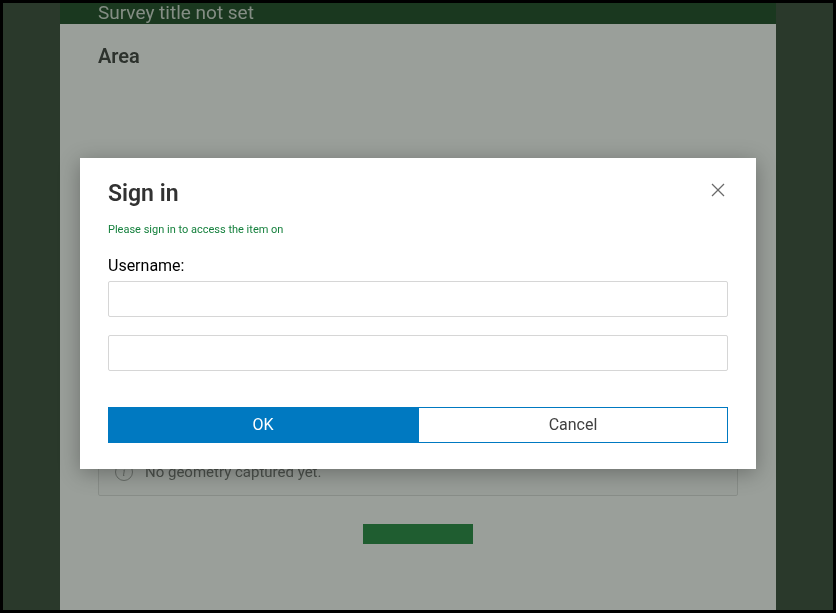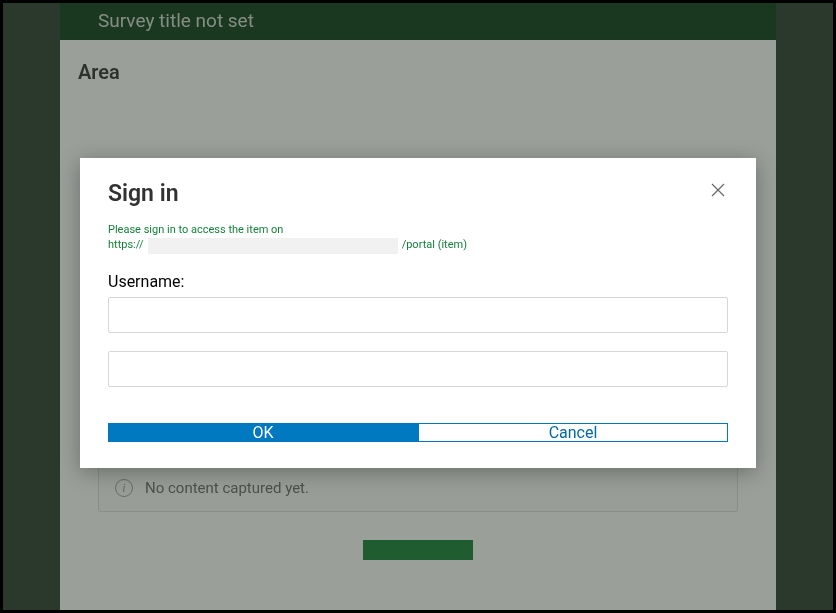--- a/index.html
+++ b/index.html
@@ -22,37 +22,37 @@
       height: 613px;
       position: relative;
       left: 0;
       top: 0;
       margin-left: 60px;
     }
     .survey-header {
       background: #0f3d18;
       color: #e8e8e8;
       padding: 4px 38px;
-      height: 40px;
+      height: 24px;
       display: flex;
       align-items: center;
     }
     .survey-title {
       font-size: 19px;
       font-weight: 400;
       color: #d0d8d0;
     }
     .survey-description {
       padding: 20px 38px;
       color: #6a6a6a;
       font-size: 15px;
       border-bottom: 1px solid #e0e0e0;
     }
     .area-section {
-      padding: 20px 18px;
+      padding: 20px 38px;
     }
     .area-heading {
       font-size: 20px;
       font-weight: 600;
       color: #323232;
     }
     .geometry-status {
       margin: 0 38px;
       margin-top: 360px;
       border: 1px solid #d8d8d8;
@@ -160,80 +160,75 @@
       font-size: 15px;
       background: #fff;
     }
     .button-row {
       display: flex;
       margin-top: 36px;
       gap: 0;
     }
     .btn {
       flex: 1;
-      height: 19px;
+      height: 36px;
       font-size: 16px;
       cursor: pointer;
       border: 1px solid #0079c1;
       display: flex;
       align-items: center;
       justify-content: center;
     }
     .btn-primary {
       background: #0079c1;
       color: #fff;
     }
     .btn-secondary {
       background: #fff;
-      color: #0369a1;
+      color: #404040;
     }
     .outer-frame {
       position: absolute;
       inset: 0;
       border: 3px solid #000;
       pointer-events: none;
     }
   </style>
 </head>
 <body>
 
 <div class="page-container">
   <div class="survey-header">
     <span class="survey-title">Survey title not set</span>
   </div>
   <div class="area-section">
     <div class="area-heading">Area</div>
   </div>
   <div class="geometry-status">
     <span class="info-icon">i</span>
-    <span>No content captured yet.</span>
+    <span>No geometry captured yet.</span>
   </div>
   <div class="bottom-button-area">
     <div class="bottom-button"></div>
   </div>
 </div>
 
 <div class="overlay">
   <div class="modal">
     <div class="modal-header">
       <div class="modal-title">Sign in</div>
       <div class="close-icon">
         <svg viewBox="0 0 16 16" fill="none">
           <line x1="2" y1="2" x2="14" y2="14"></line>
           <line x1="14" y1="2" x2="2" y2="14"></line>
         </svg>
       </div>
     </div>
     <div class="modal-message">
       <div>Please sign in to access the item on</div>
-      <div class="url-line">
-        <span>https://</span>
-        <span class="redacted"></span>
-        <span>/portal (item)</span>
-      </div>
     </div>
     <div class="form-group">
       <label class="form-label">Username:</label>
       <input type="text" class="form-input" value="" style="">
     </div>
     <div class="form-group">
       <input type="password" class="form-input" value="" style="">
     </div>
     <div class="button-row">
       <div class="btn btn-primary">OK</div>

